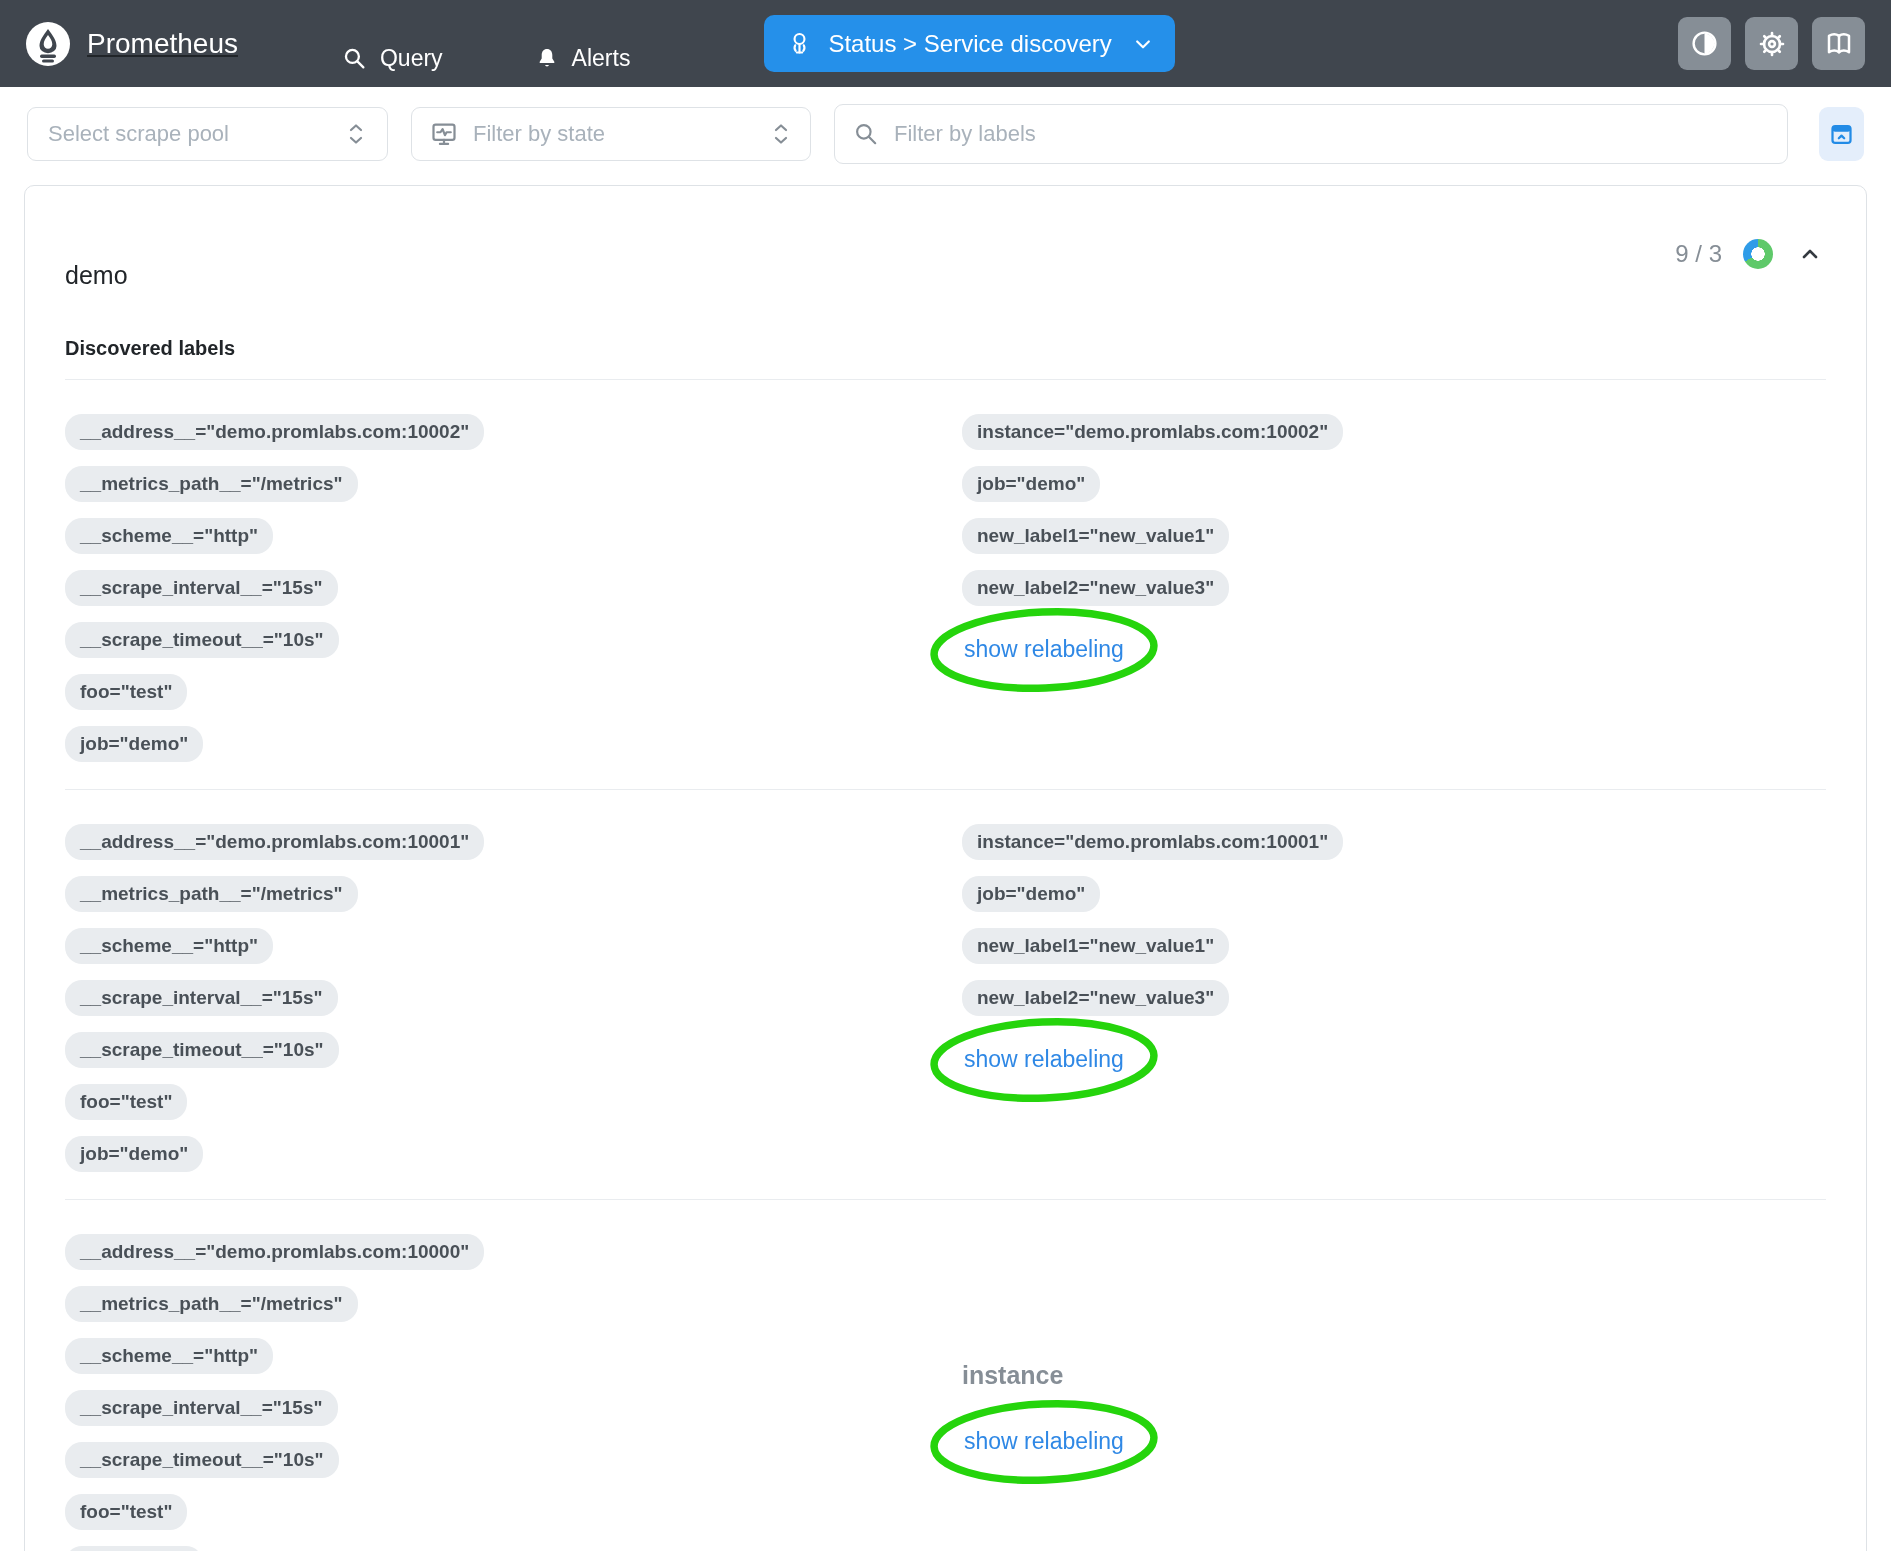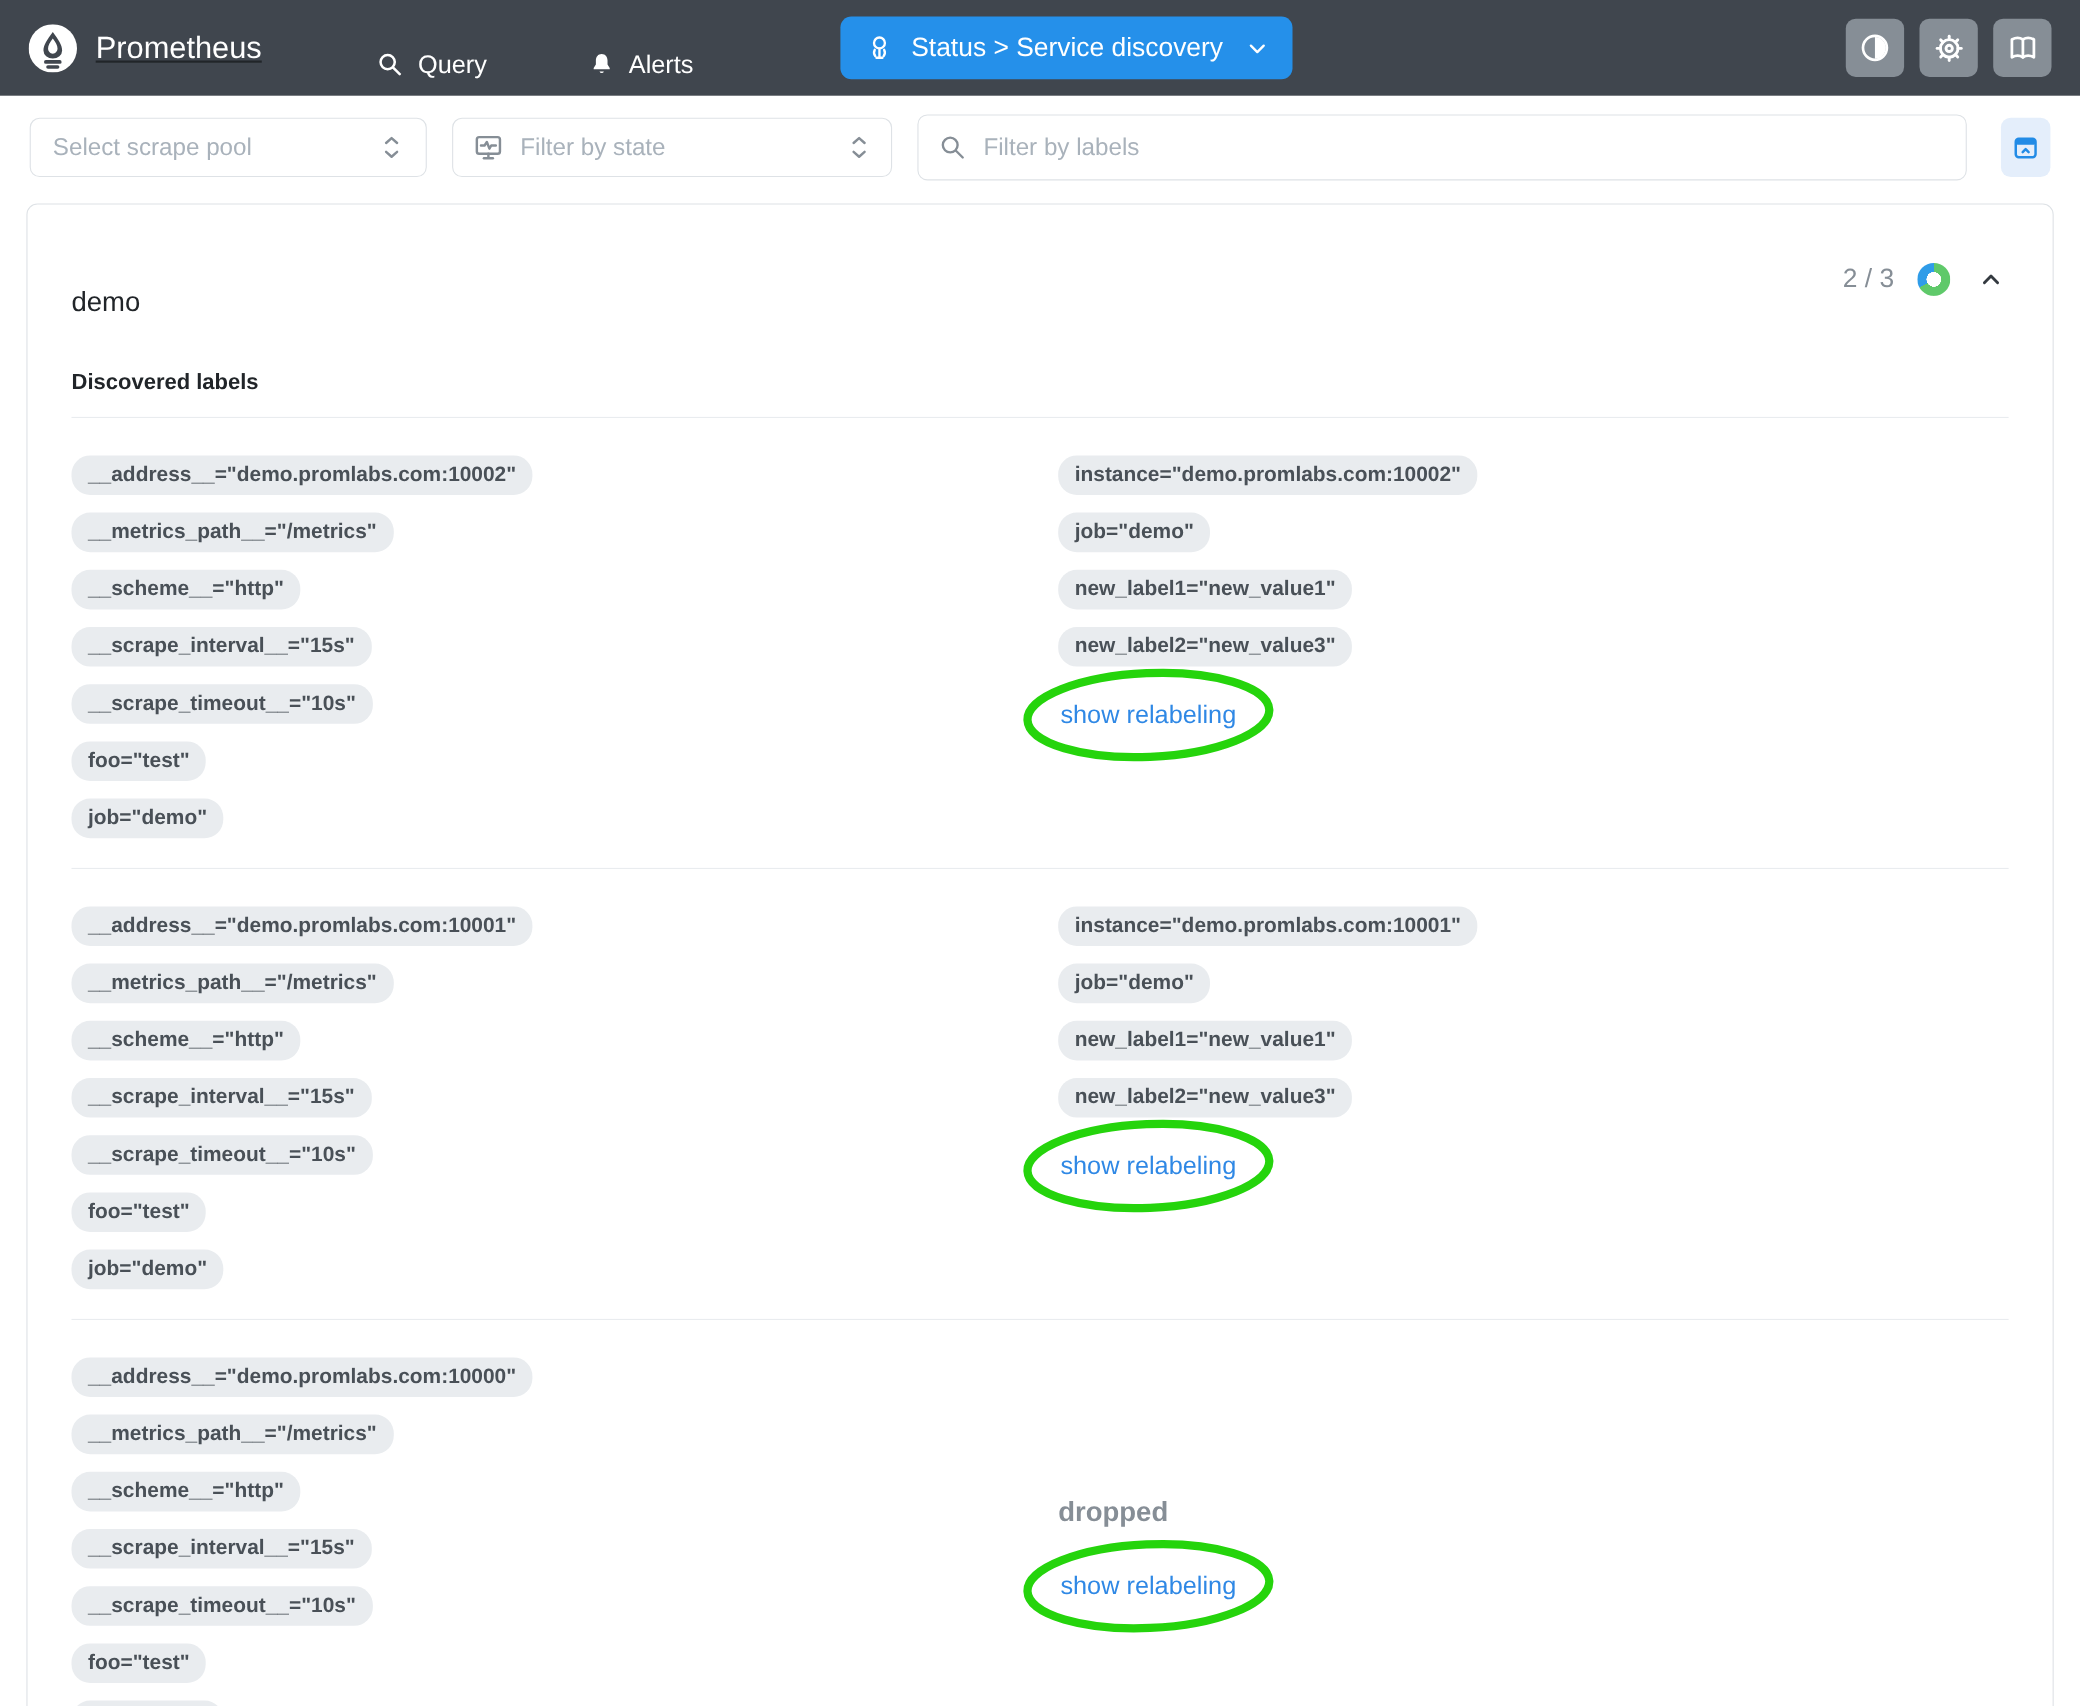--- a/index.html
+++ b/index.html
@@ -218,21 +218,21 @@
         <polyline points="9.6,15.4 12,13 14.4,15.4" fill="none" stroke="#228be6" stroke-width="2" stroke-linecap="round" stroke-linejoin="round"></polyline>
       </svg>
     </span>
   </button>
 </div>
 
 <section class="card">
   <div class="card-header">
     <span class="pool-name">demo</span>
     <div class="pool-meta">
-      <span class="pool-count">2 / 3</span>
+      <span class="pool-count">9 / 3</span>
       <span class="donut"></span>
       <button class="collapse-toggle">
         <span>
           <svg width="24" height="24" viewBox="0 0 24 24" fill="none" stroke="#343a40" stroke-width="2.6" stroke-linecap="round" stroke-linejoin="round">
             <polyline points="6,15 12,9 18,15"></polyline>
           </svg>
         </span>
       </button>
     </div>
   </div>
@@ -306,21 +306,21 @@
             <span class="badge">__address__="demo.promlabs.com:10000"</span>
             <span class="badge">__metrics_path__="/metrics"</span>
             <span class="badge">__scheme__="http"</span>
             <span class="badge">__scrape_interval__="15s"</span>
             <span class="badge">__scrape_timeout__="10s"</span>
             <span class="badge">foo="test"</span>
             <span class="badge">job="demo"</span>
           </div>
     </div>
     <div class="col-target centered">
-      <div class="dropped-label">dropped</div>
+      <div class="dropped-label">instance</div>
 
       <span class="relabel-wrap">
         <svg class="annotation-svg" viewBox="0 0 236 92">
           <ellipse cx="118" cy="46" rx="110" ry="38" transform="rotate(-2.5 118 46)"></ellipse>
         </svg>
         <a class="relabel-link">show relabeling</a>
       </span>
     </div>
   </div>
 </div>

